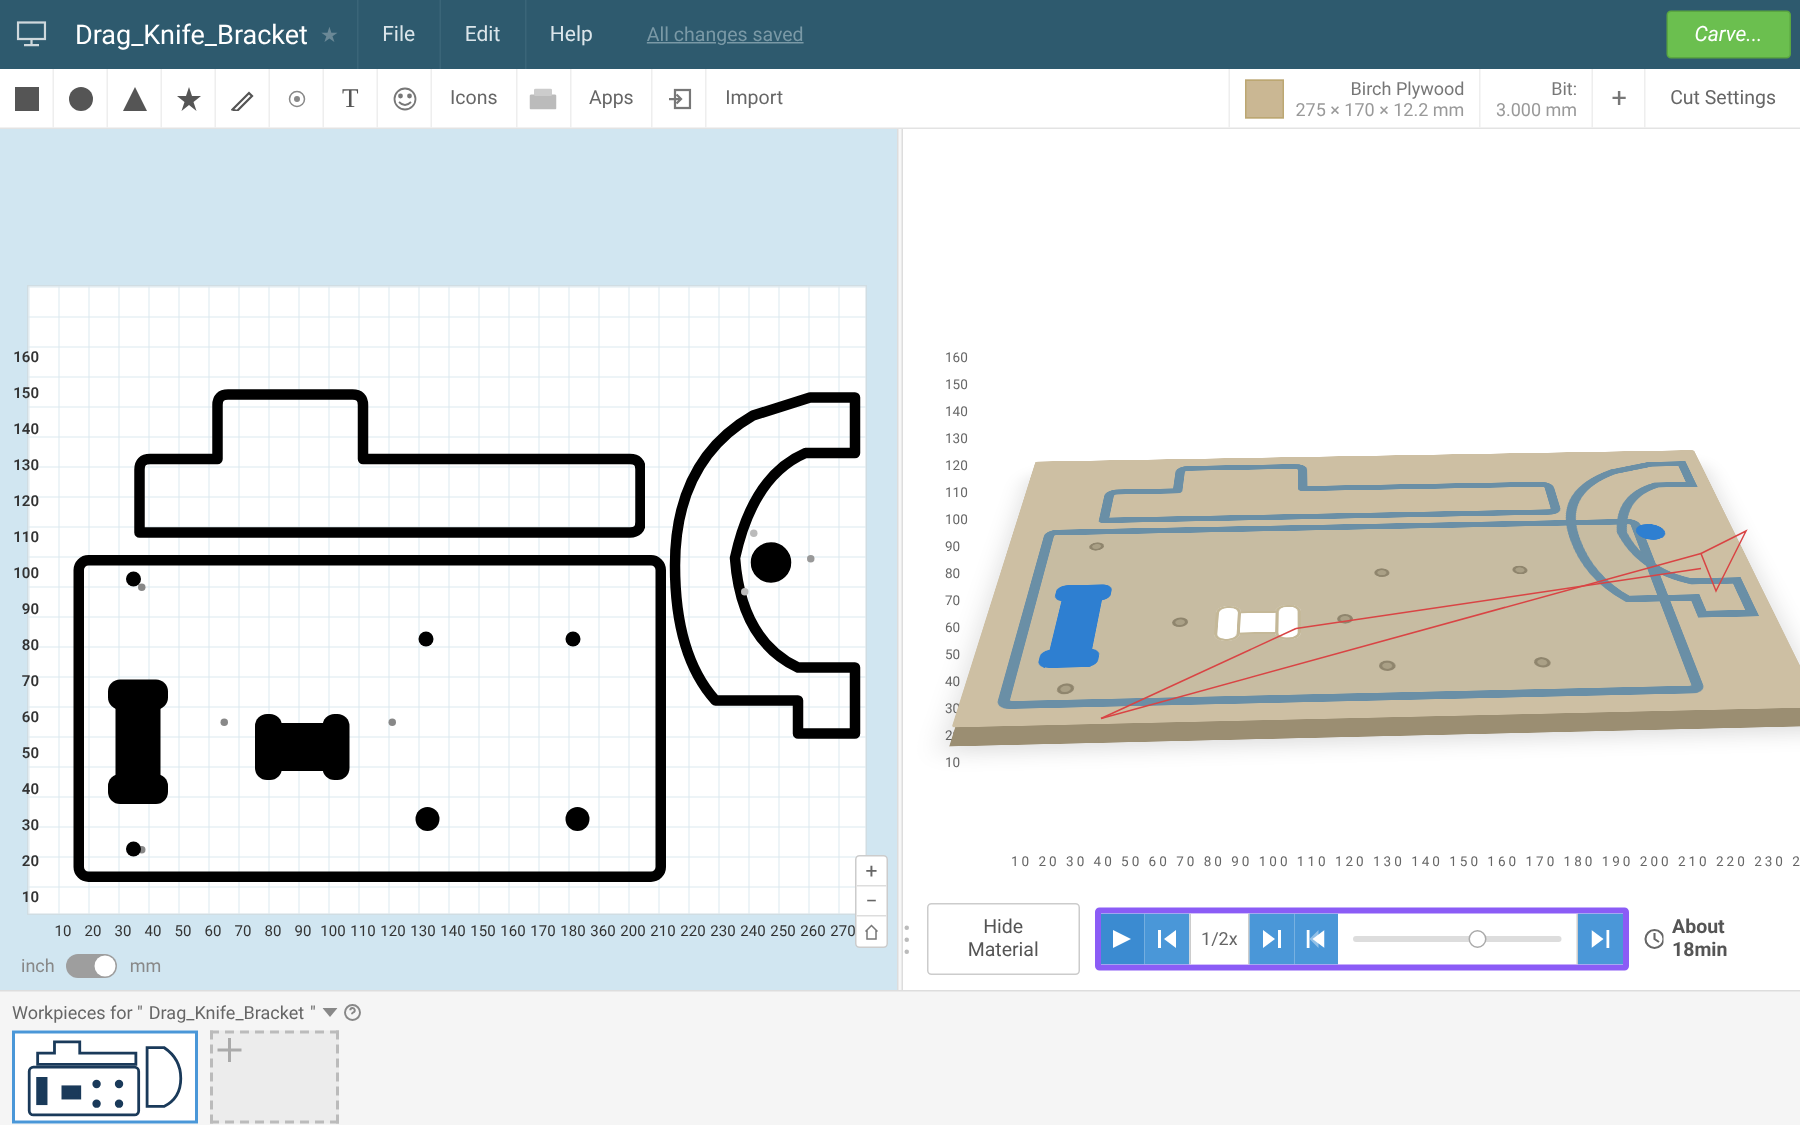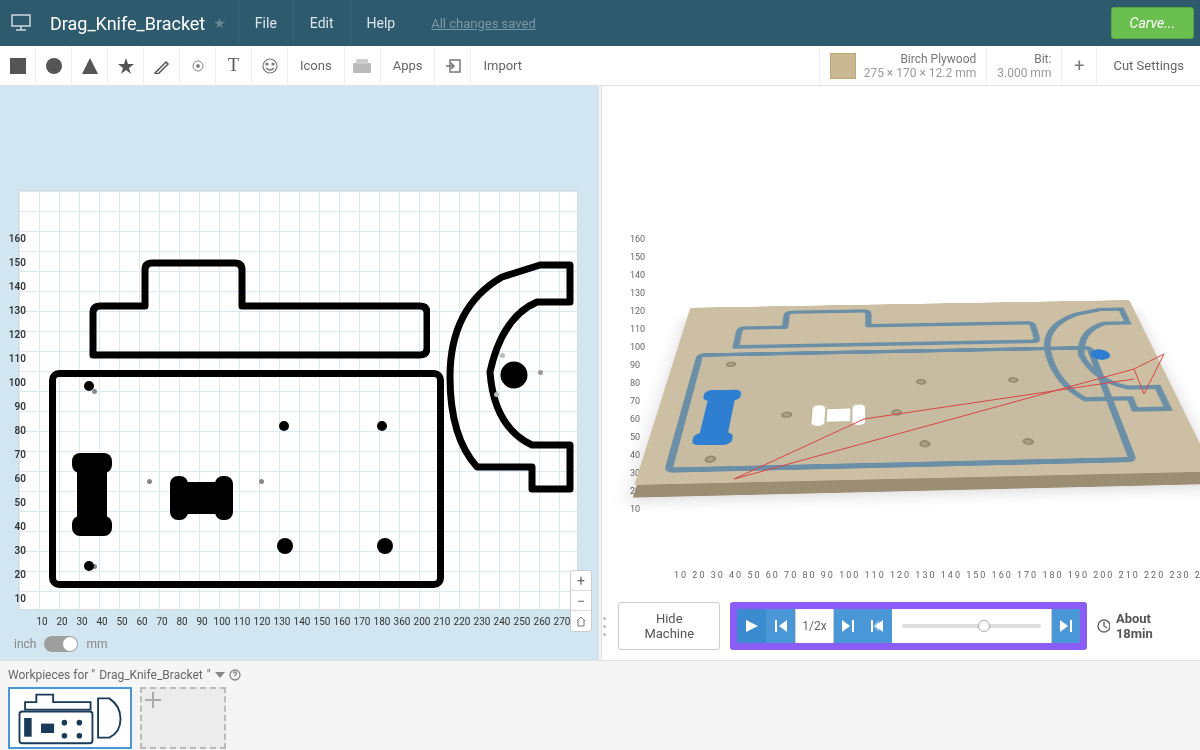--- a/index.html
+++ b/index.html
@@ -75,21 +75,21 @@
 .board .bone-white { position:absolute; left:148px; top:195px; width:48px; height:24px; background:#fff; border-radius:4px; box-shadow:inset 0 0 0 2px #c4b898; }
 .board .bone-white::before,.board .bone-white::after{content:"";position:absolute;width:16px;height:36px;background:#fff;border-radius:7px;top:-6px;box-shadow:inset 0 0 0 2px #c4b898;}
 .board .bone-white::before{left:-3px;} .board .bone-white::after{right:-3px;}
 .board .drill { position:absolute; width:10px; height:10px; background:#aaa086; border:2px solid #8f856d; border-radius:50%; }
 .redline { position:absolute; pointer-events:none; }
 .axis3d-x { position:absolute; left:60px; bottom:10px; font-size:9px; color:#666; letter-spacing:2px; white-space:nowrap; }
 .axis3d-y { position:absolute; left:16px; top:90px; font-size:9px; color:#666; display:flex; flex-direction:column; gap:8px; }
 
 .preview-ctrls { position:absolute; bottom:4px; left:0; right:0; height:60px; display:flex; align-items:center; gap:10px; padding:0 16px; }
 .hide-mat { border:1px solid #ccc; background:#fff; padding:8px 14px; border-radius:3px; font-size:13px; color:#555; cursor:pointer; }
-.play-bar { display:flex; align-items:center; border:7px solid #8b5cf6; border-radius:3px; overflow:hidden; }
+.play-bar { display:flex; align-items:center; border:4px solid #8b5cf6; border-radius:3px; overflow:hidden; }
 .play-btn { width:34px; height:34px; display:flex; align-items:center; justify-content:center; background:#3b8bd1; color:#fff; cursor:pointer; }
 .play-btn.sec { background:#4a97d8; }
 .play-btn svg { fill:#fff; }
 .speed { width:46px; text-align:center; font-size:12px; color:#666; background:#fff; height:34px; display:flex;align-items:center;justify-content:center; border-left:1px solid #ccc; border-right:1px solid #ccc; }
 .slider { flex:0 0 160px; height:34px; display:flex; align-items:center; padding:0 10px; border-right:1px solid #ccc; }
 .slider-track { flex:1; height:4px; background:#ddd; border-radius:2px; position:relative; }
 .slider-thumb { position:absolute; width:12px; height:12px; background:#fff; border:1px solid #aaa; border-radius:50%; top:-4px; left:55%; }
 .time-est { display:flex; align-items:center; gap:6px; color:#555; font-size:13px; margin-left:auto;font-weight:bold; }
 .grip { position:absolute; left:-2px; bottom:22px; width:8px; height:24px; display:flex; flex-direction:column; justify-content:space-around; align-items:center;}
 .grip span{width:3px;height:3px;background:#bbb;border-radius:50%;}
@@ -363,21 +363,21 @@
           <path d="M70 255 L470 145"></path>
             <path d="M70 255 L200 195"></path>
             <path d="M200 195 L470 155"></path>
             <path d="M470 145 L500 130 L480 170 Z"></path>
         </g>
       </svg>
       <div class="axis3d-x">10 20 30 40 50 60 70 80 90 100 110 120 130 140 150 160 170 180 190 200 210 220 230 240 250 260 270</div>
     </div>
 
     <div class="preview-ctrls">
-      <button class="hide-mat">Hide Machine</button>
+      <button class="hide-mat">Hide Material</button>
       <div class="play-bar">
         <div class="play-btn">
             <svg width="12" height="12">
               <polygon points="0,0 12,6 0,12"></polygon>
             </svg>
           </div>
         <div class="play-btn sec">
             <svg width="12" height="12">
               <polygon points="12,0 4,6 12,12"></polygon>
               <rect x="0" y="0" width="2" height="12"></rect>

